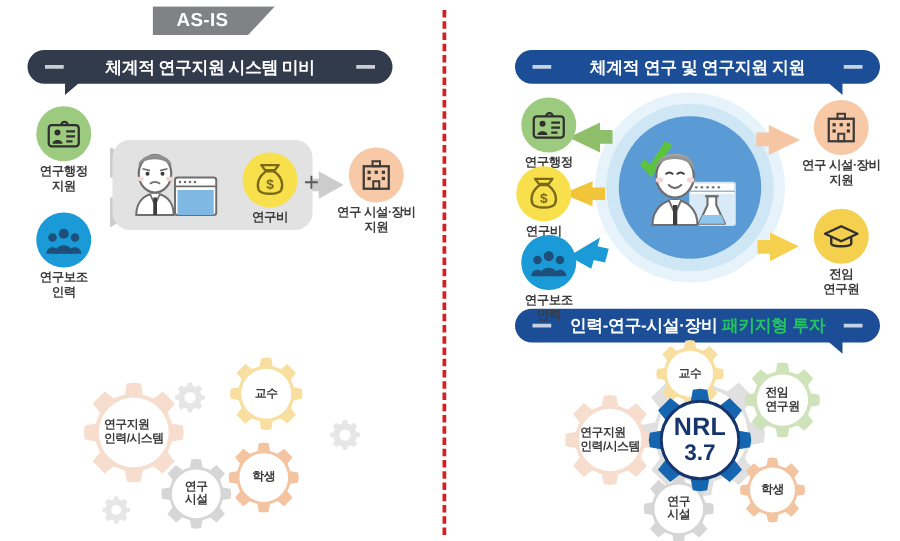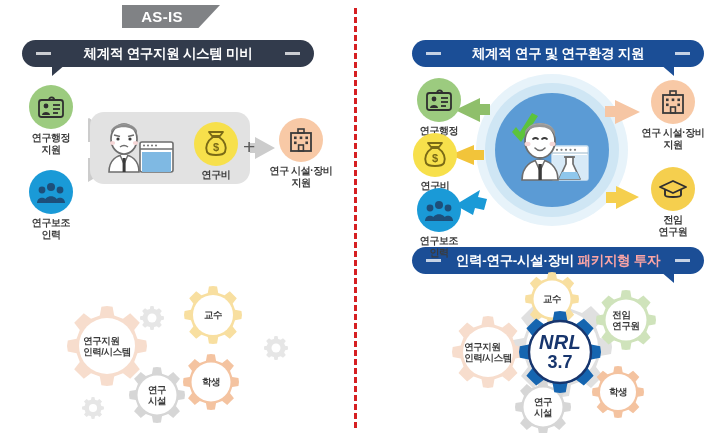--- a/index.html
+++ b/index.html
@@ -61,23 +61,23 @@
     border-left: 0 solid transparent;
     border-right: 14px solid transparent;
     border-top: 12px solid #323b4c;
   }
   .banner.blue .tail {
     right: 30px;
     border-left: 14px solid transparent;
     border-right: 0 solid transparent;
     border-top: 12px solid #1b4e96;
   }
-  .banner .hl { color: #fca5a5; }
-
-  #banner-asis-top  { left: 22px;  top: 40px; }
+  .banner .hl { color: #22c55e; }
+
+  #banner-asis-top  { left: 22px;  top: 40px; font-family: Liberation Serif, serif; }
   #banner-asis-bot  { left: 22px;  top: 247px; }
   #banner-tobe-top  { left: 412px; top: 40px; }
   #banner-tobe-bot  { left: 412px; top: 247px; }
 
   
   .node { position: absolute; width: 86px; text-align: center; }
   .circ {
     width: 44px; height: 44px; border-radius: 50%;
     margin: 0 auto; display: flex; align-items: center; justify-content: center;
   }
@@ -118,21 +118,21 @@
     position: absolute; text-align: left; font-size: 9.5px;
     font-weight: bold; color: #3b3b3b; line-height: 1.2;
     letter-spacing: -0.4px; white-space: pre-line;
     transform: translate(-50%, -50%);
   }
   .nrl-label {
     position: absolute; text-align: center; color: #17356d;
     font-weight: bold; line-height: 1.05;
     transform: translate(-50%, -50%);
   }
-  .nrl-label .l1 { font-size: 20px; letter-spacing: .3px; font-style: italic; }
+  .nrl-label .l1 { font-size: 20px; letter-spacing: .3px; }
   .nrl-label .l2 { font-size: 18px; }
 </style>
 </head>
 <body>
 
 <div id="root">
 
   <div class="divider"></div>
 
   <div class="tag tag-asis">
@@ -142,21 +142,21 @@
   <div id="banner-asis-top" class="banner dark">
     <span class="dash l"></span>
     <span>체계적 연구지원 시스템 미비</span>
     <span class="dash r"></span>
     <span class="tail"></span>
   </div>
 
 
   <div id="banner-tobe-top" class="banner blue">
     <span class="dash l"></span>
-    <span>체계적 연구 및 연구환경 지원</span>
+    <span>체계적 연구 및 연구지원 지원</span>
     <span class="dash r"></span>
     <span class="tail"></span>
   </div>
 
   <div id="banner-tobe-bot" class="banner blue">
     <span class="dash l"></span>
     <span><span>인력-연구-시설·장비 </span><span class="hl">패키지형 투자</span></span>
     <span class="dash r"></span>
     <span class="tail"></span>
   </div>

